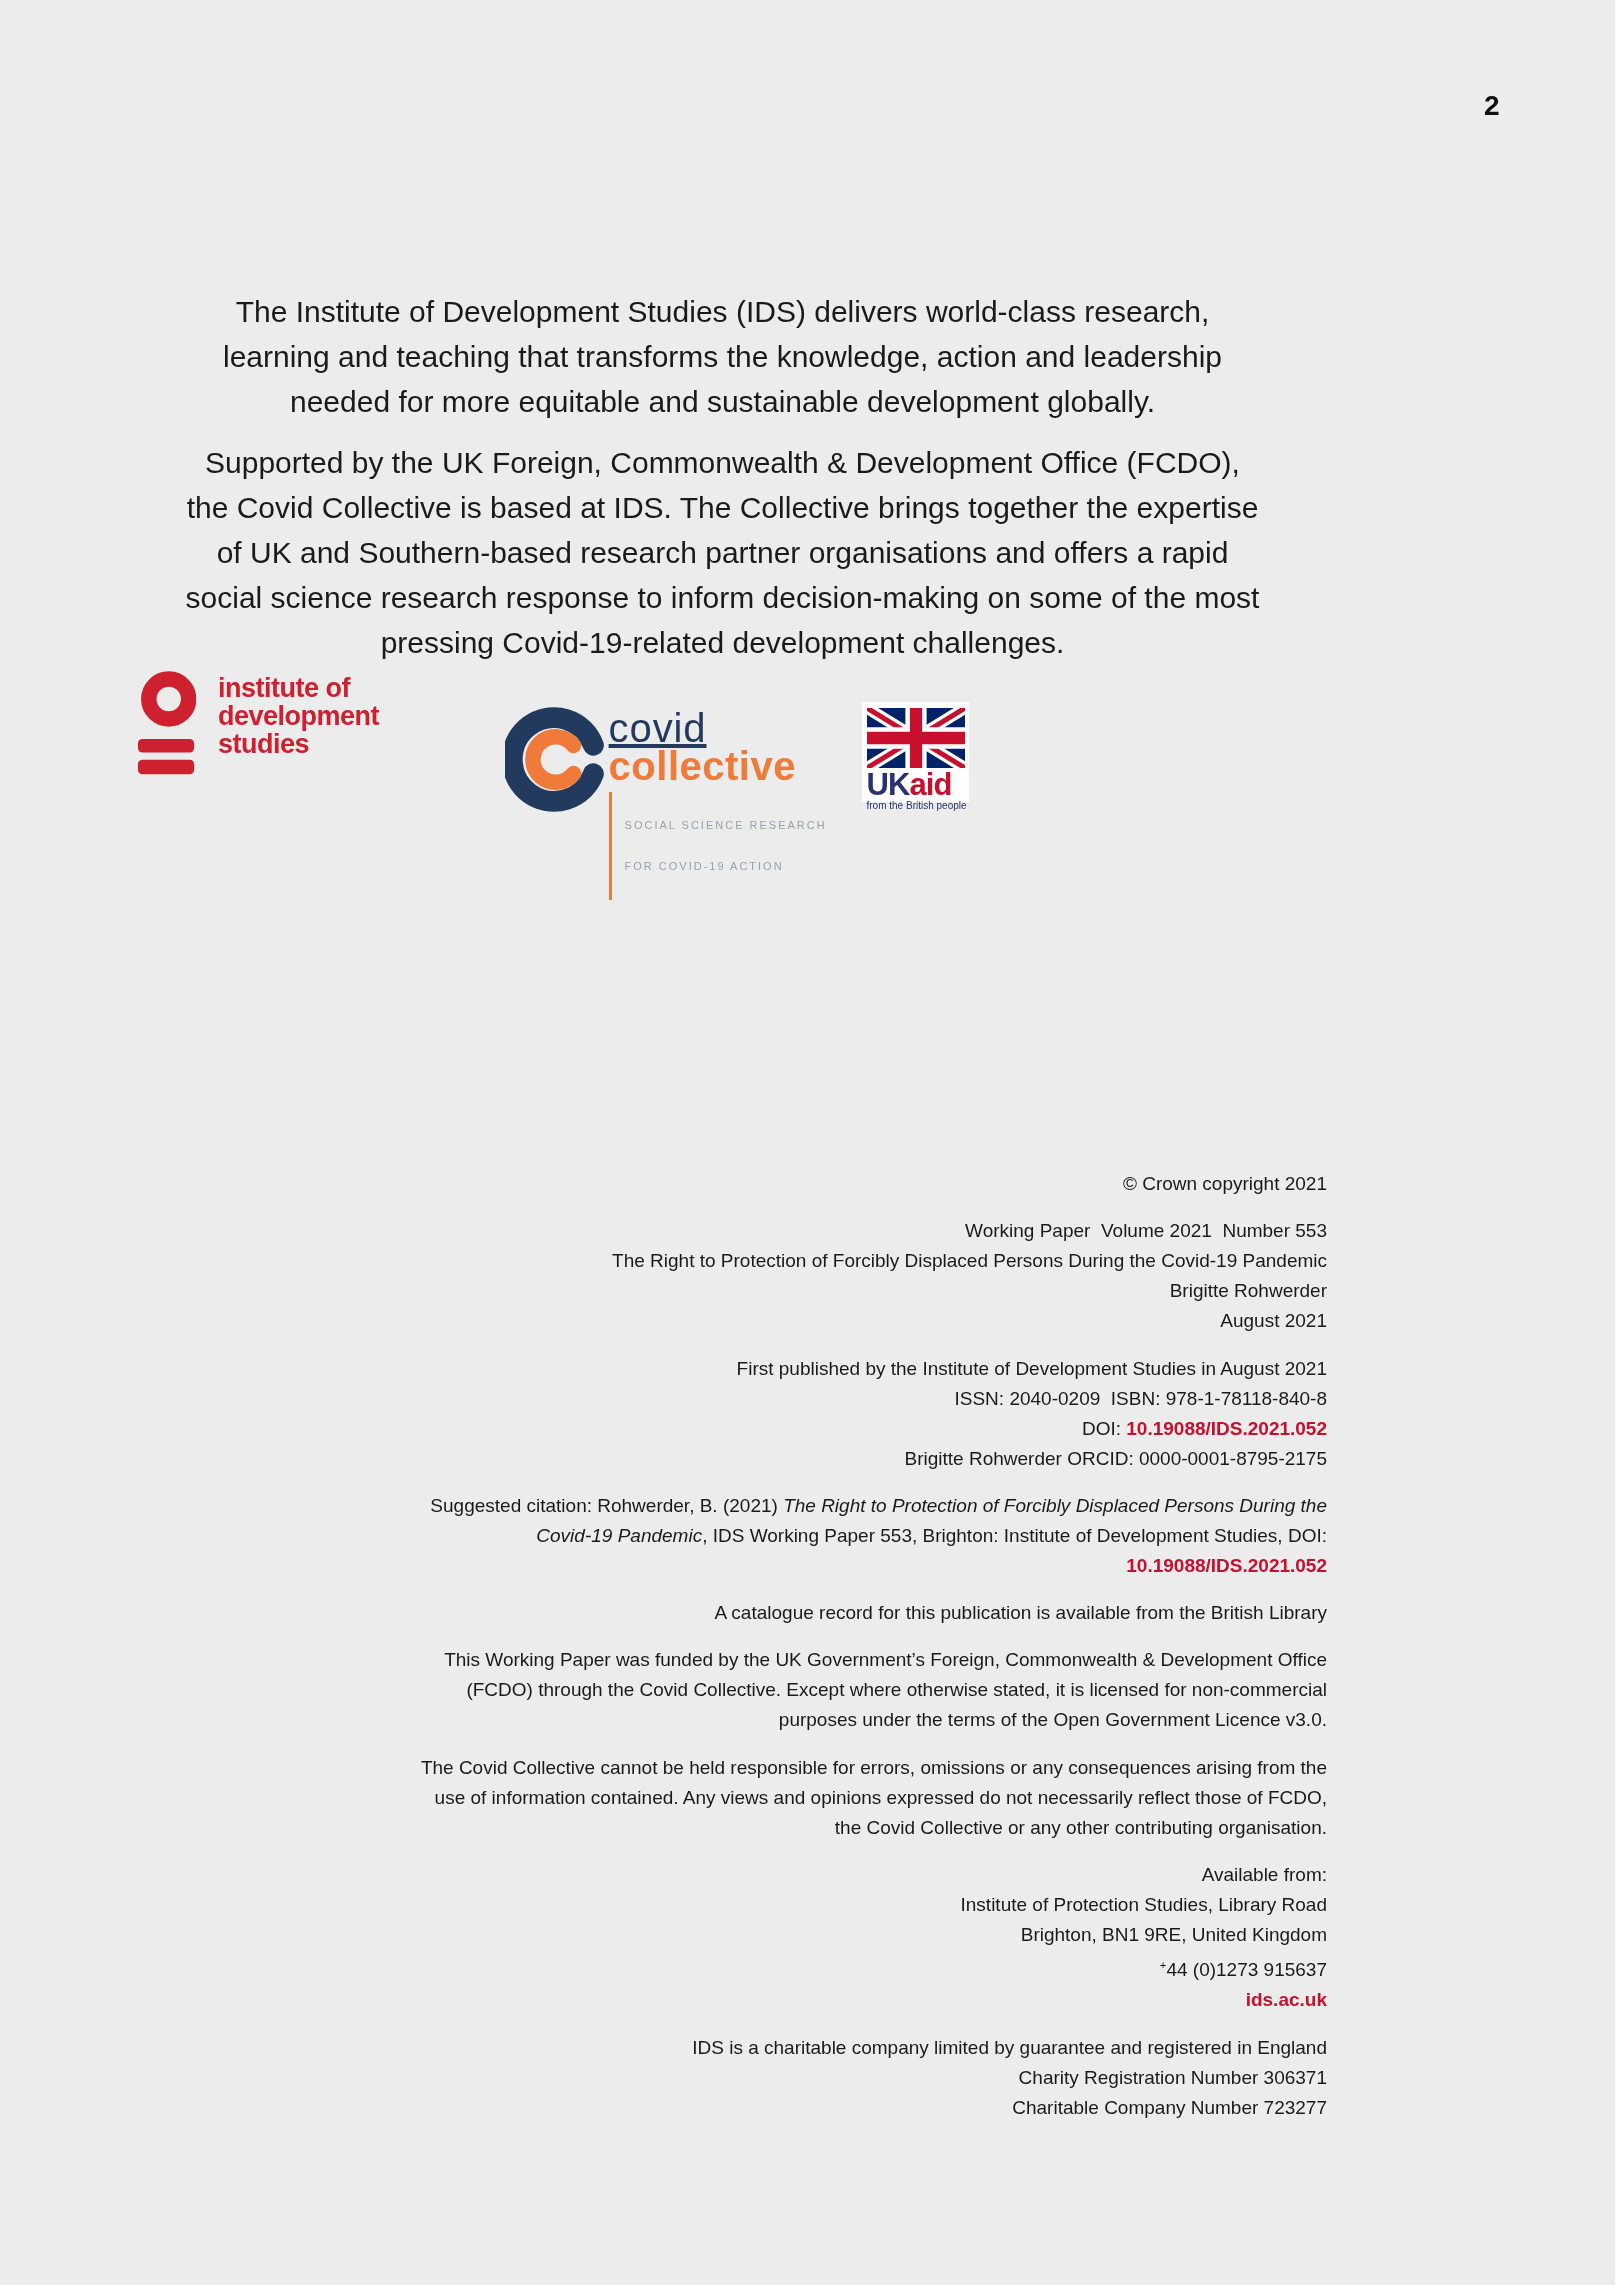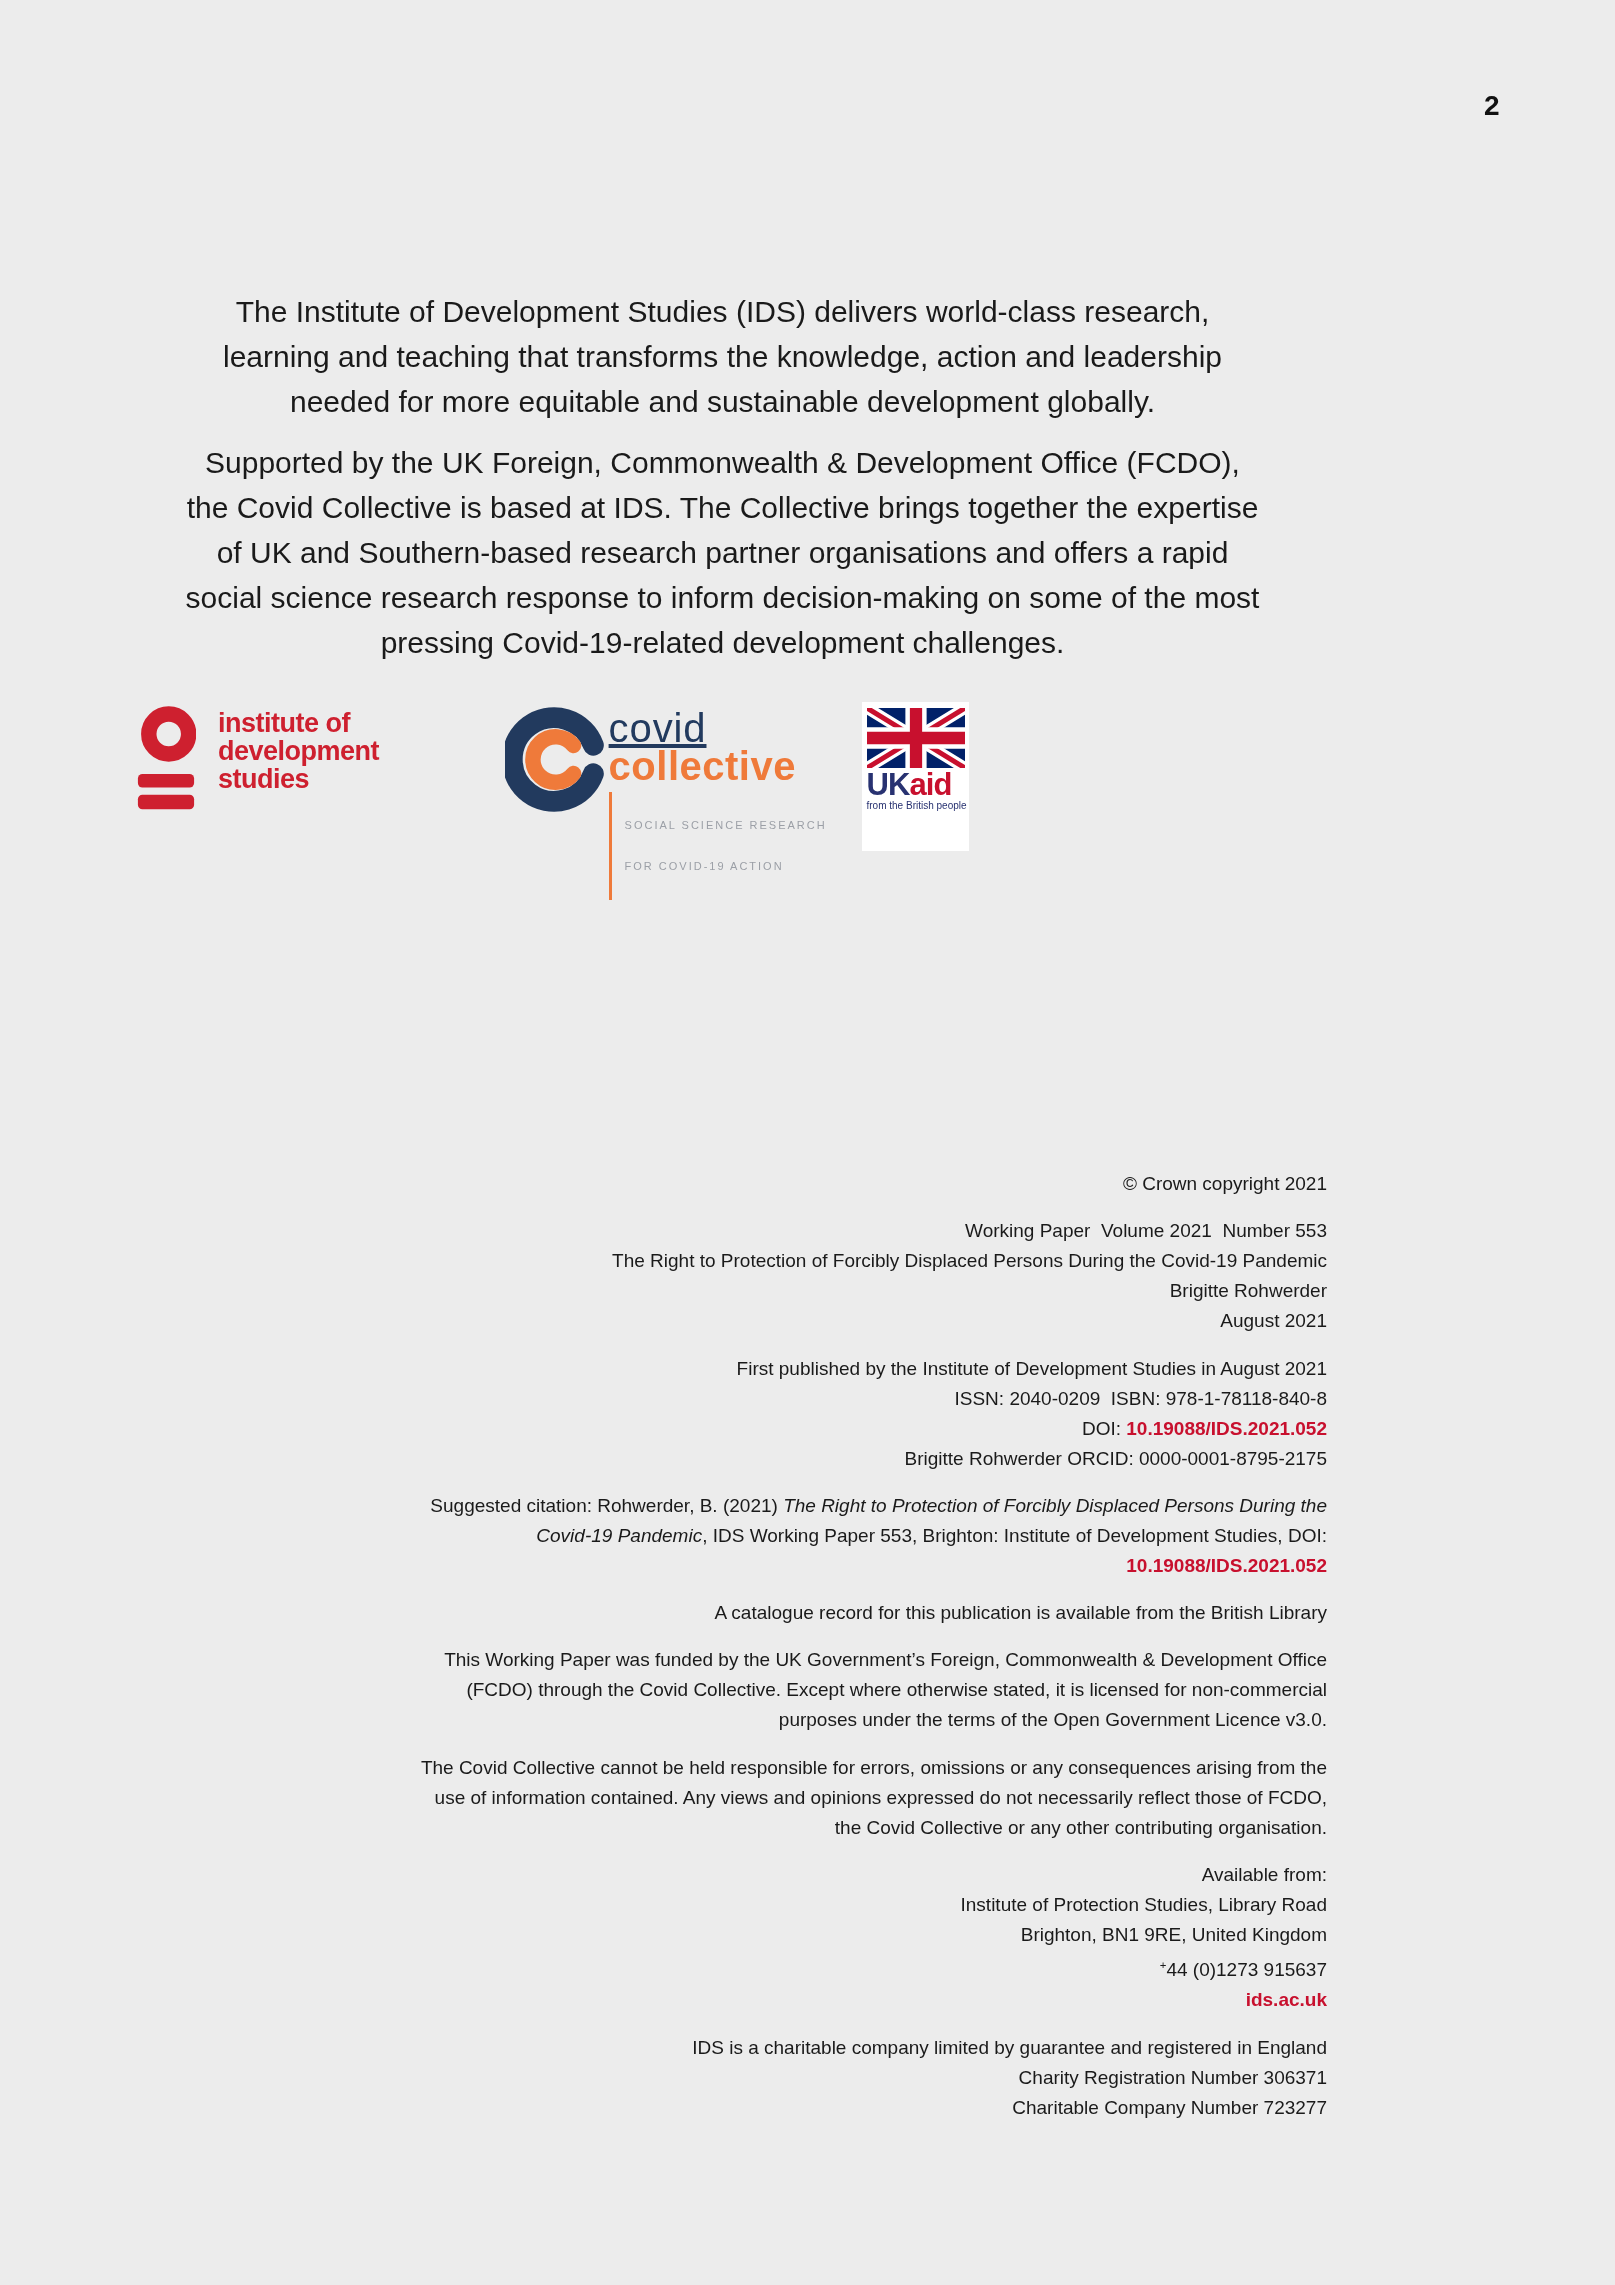--- a/index.html
+++ b/index.html
@@ -18,39 +18,39 @@
   }
   
   .intro{
     position:absolute;left:118px;top:289px;width:1209px;
     font-size:30px;line-height:45px;
   }
   .intro .para{margin:0 0 16.4px 0;}
   .intro .line{white-space:pre-wrap;text-align:center;}
   
   .logo-row{position:absolute;left:0;top:0;}
-  .ids-logo{position:absolute;left:136px;top:705px;display:flex;align-items:flex-start;}
+  .ids-logo{position:absolute;left:136px;top:670px;display:flex;align-items:flex-start;}
   .ids-mark{width:60px;height:116px;flex:0 0 auto;}
   .ids-text{
     margin-left:22px;margin-top:3.6px;
     font-size:27px;line-height:28px;font-weight:bold;
     color:#CE202F;letter-spacing:-0.5px;
   }
   .covid-logo{position:absolute;left:505px;top:702px;display:flex;align-items:flex-start;}
   .covid-mark{width:100px;height:115px;flex:0 0 auto;}
   .covid-text{margin-left:3.6px;margin-top:7.3px;}
   .covid-word1{font-size:40px;line-height:38px;font-weight:300;color:#223A5E;letter-spacing:0.9px;text-decoration:underline;}
   .covid-word2{font-size:40px;line-height:38px;font-weight:700;color:#EF7A3A;letter-spacing:0.5px;}
   .covid-tagline{
     margin-top:6.4px;border-left:3.6px solid #EF7A3A;padding-left:13px;
     font-size:11px;line-height:13.6px;color:#9B9FA6;letter-spacing:2px;
     font-weight:500;white-space:pre;
   }
   .ukaid-logo{
-    position:absolute;left:862px;top:702px;width:107px;height:149px;
+    position:absolute;left:862px;top:702px;width:107px;height:100px;
     background:#ffffff;box-sizing:border-box;padding:5.5px 4.5px 3.6px 4.5px;
   }
   .ukaid-flag{width:98px;height:60px;display:block;}
   .ukaid-wordmark{margin-top:2.7px;font-size:31px;line-height:29px;font-weight:bold;letter-spacing:-0.9px;white-space:pre;}
   .ukaid-uk{color:#283271;}
   .ukaid-aid{color:#C8102E;}
   .ukaid-tagline{margin-top:0.9px;font-size:10px;line-height:11px;color:#283271;white-space:pre;}
   
   .colophon{
     position:absolute;left:118px;top:1169px;width:1209px;

